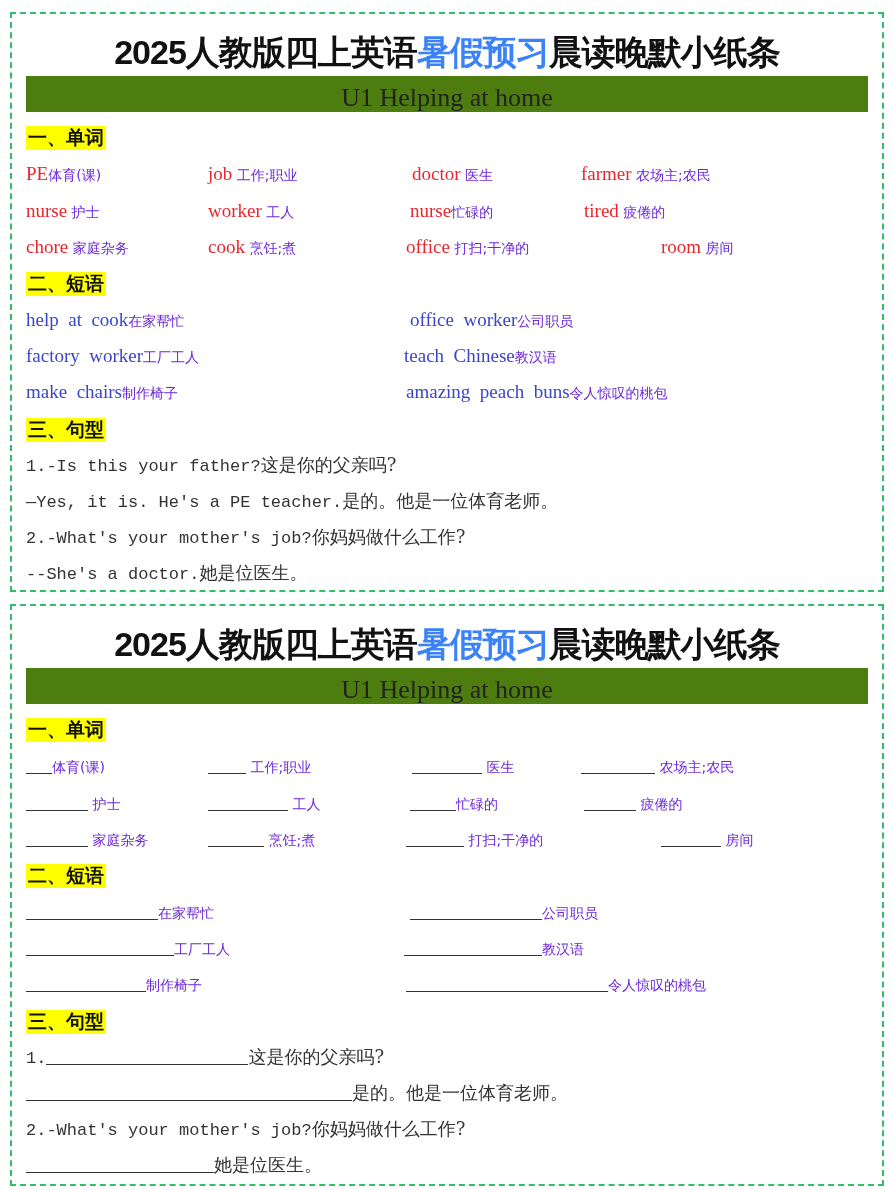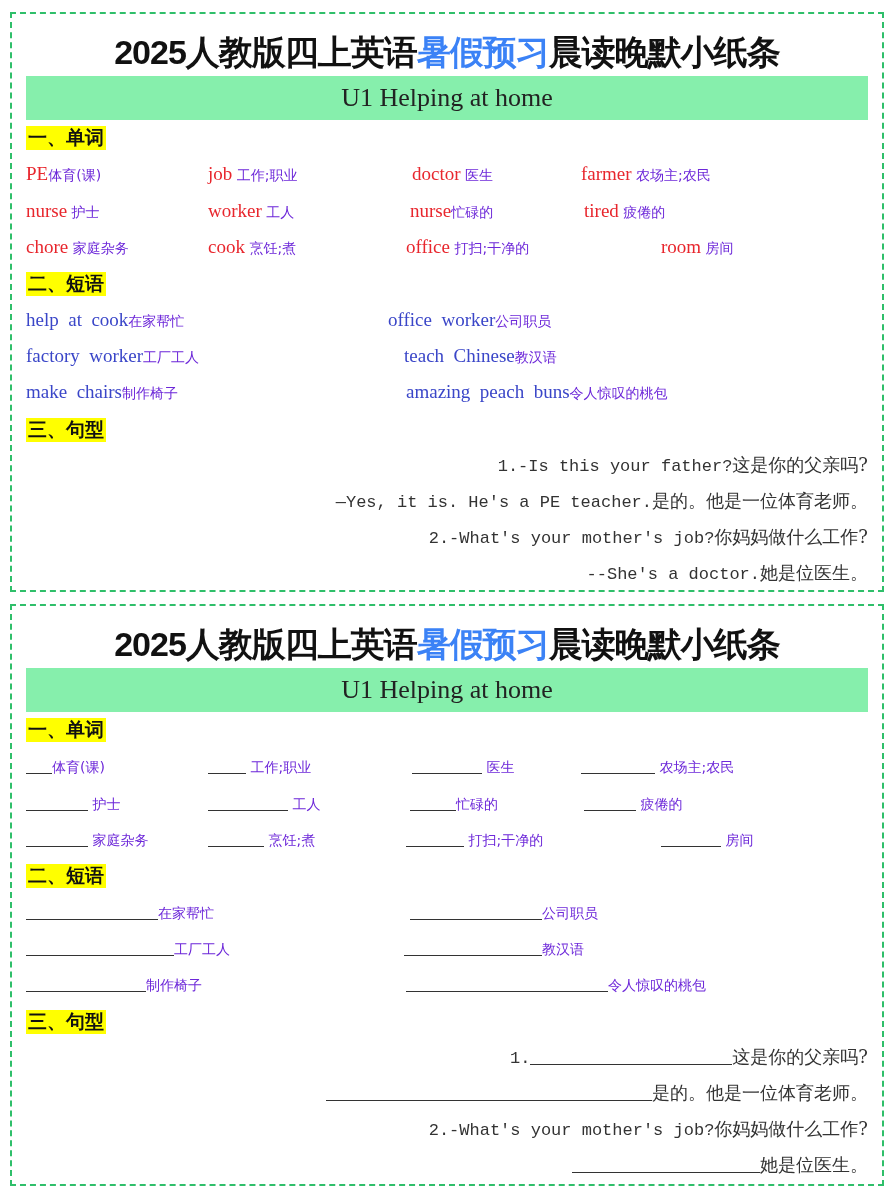--- a/index.html
+++ b/index.html
@@ -5,33 +5,33 @@
   html, body { margin: 0; padding: 0; background: #ffffff; }
   body { width: 894px; height: 1190px; position: relative; overflow: hidden;
          font-family: "DejaVu Serif", "Liberation Serif", serif; color: #222; }
   .card { position: absolute; left: 10px; width: 874px; border: 2px dashed #2fbf6a; box-sizing: border-box; }
   .card1 { top: 12px; height: 580px; }
   .card2 { top: 604px; height: 582px; }
   .title { position: absolute; left: 0; right: 0; top: 16px; text-align: center;
            font-family: "Liberation Sans", "DejaVu Sans", sans-serif; font-weight: bold;
            font-size: 34px; letter-spacing: -1px; color: #111; }
   .title .red { color: #3b82f6; }
-  .unit-bar { position: absolute; left: 14px; right: 14px; top: 62px; height: 44px;
-              background: #86efac; text-align: center; line-height: 44px;
+  .unit-bar { position: absolute; left: 14px; right: 14px; top: 62px; height: 36px;
+              background: #4d7c0f; text-align: center; line-height: 44px;
               font-family: "Liberation Serif", "DejaVu Serif", serif; font-size: 26px; color: #222; }
   .sec { position: absolute; left: 14px; height: 24px; line-height: 24px; padding: 0 2px;
          background: #ffff00; font-family: "Liberation Sans", "DejaVu Sans", sans-serif;
          font-weight: bold; font-size: 19px; color: #111; }
   .row { position: absolute; left: 14px; right: 14px; height: 30px; font-size: 19px; line-height: 30px; }
   .cell { position: absolute; top: 0; white-space: nowrap; }
   .en-red { color: #e8262d; font-family: "Liberation Serif", "DejaVu Serif", serif; }
   .en-blue { color: #3a46c8; font-family: "Liberation Serif", "DejaVu Serif", serif; }
   .zh { color: #6d28d9; font-family: "DejaVu Sans", sans-serif; font-size: 14px; }
   .sent { position: absolute; left: 14px; right: 14px; height: 30px; line-height: 30px;
-          font-size: 18px; color: #333; white-space: nowrap; text-align: right; }
+          font-size: 18px; color: #333; white-space: nowrap; }
   .sent .en { font-family: "Liberation Mono", "DejaVu Sans Mono", monospace; font-size: 17px; }
   .blank { display: inline-block; border-bottom: 1.5px solid #333; height: 20px; vertical-align: -2px; }
 </style>
 </head>
 <body>
 
 <div class="card card1">
   <div class="title"><span>2025人教版四上英语</span><span class="red">暑假预习</span><span>晨读晚默小纸条</span></div>
   <div class="unit-bar">U1 Helping at home</div>
 
@@ -51,21 +51,21 @@
   <div class="row" style="top:217px">
     <div class="cell" style="left:0"><span class="en-red">chore</span><span class="zh"> 家庭杂务</span></div>
     <div class="cell" style="left:182px"><span class="en-red">cook</span><span class="zh"> 烹饪;煮</span></div>
     <div class="cell" style="left:380px"><span class="en-red">office</span><span class="zh"> 打扫;干净的</span></div>
     <div class="cell" style="left:635px"><span class="en-red">room</span><span class="zh"> 房间</span></div>
   </div>
 
   <div class="sec" style="top:258px">二、短语</div>
   <div class="row" style="top:290px">
     <div class="cell" style="left:0"><span class="en-blue" style="white-space:pre">help  at  cook</span><span class="zh">在家帮忙</span></div>
-    <div class="cell" style="left:362px"><span class="en-blue" style="white-space:pre">office  worker</span><span class="zh">公司职员</span></div>
+    <div class="cell" style="left:384px"><span class="en-blue" style="white-space:pre">office  worker</span><span class="zh">公司职员</span></div>
   </div>
   <div class="row" style="top:326px">
     <div class="cell" style="left:0"><span class="en-blue" style="white-space:pre">factory  worker</span><span class="zh">工厂工人</span></div>
     <div class="cell" style="left:378px"><span class="en-blue" style="white-space:pre">teach  Chinese</span><span class="zh">教汉语</span></div>
   </div>
   <div class="row" style="top:362px">
     <div class="cell" style="left:0"><span class="en-blue" style="white-space:pre">make  chairs</span><span class="zh">制作椅子</span></div>
     <div class="cell" style="left:380px"><span class="en-blue" style="white-space:pre">amazing  peach  buns</span><span class="zh">令人惊叹的桃包</span></div>
   </div>
 

